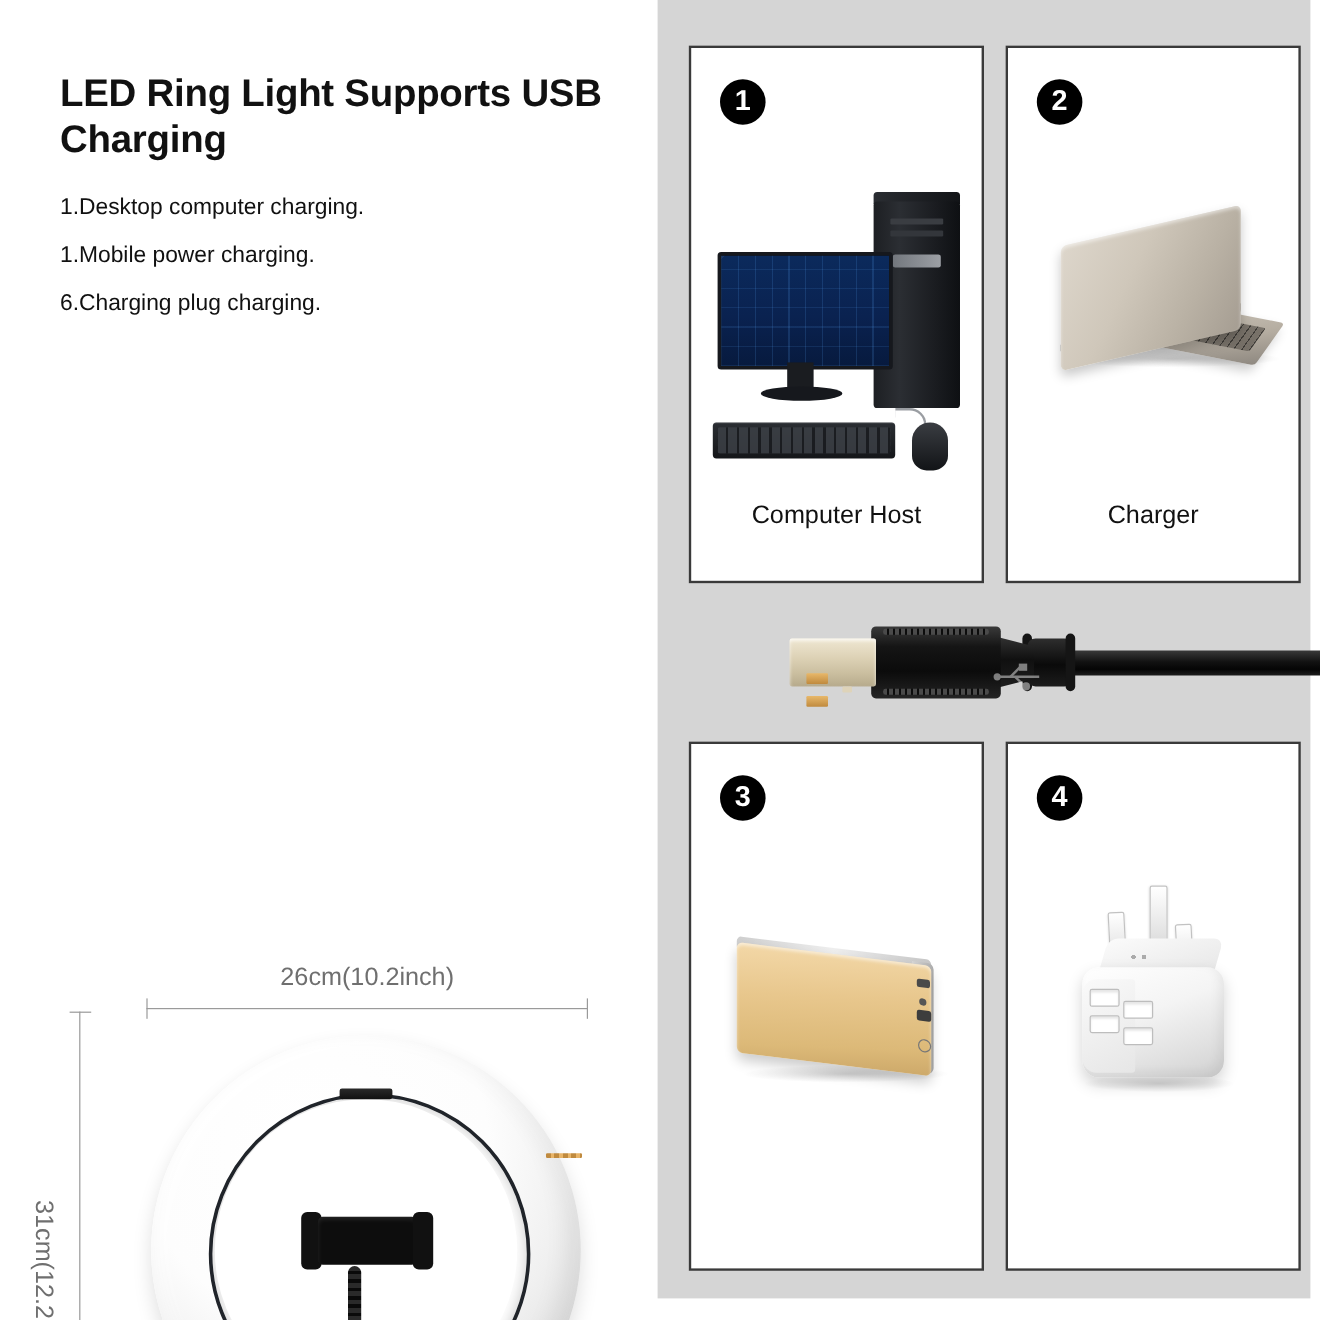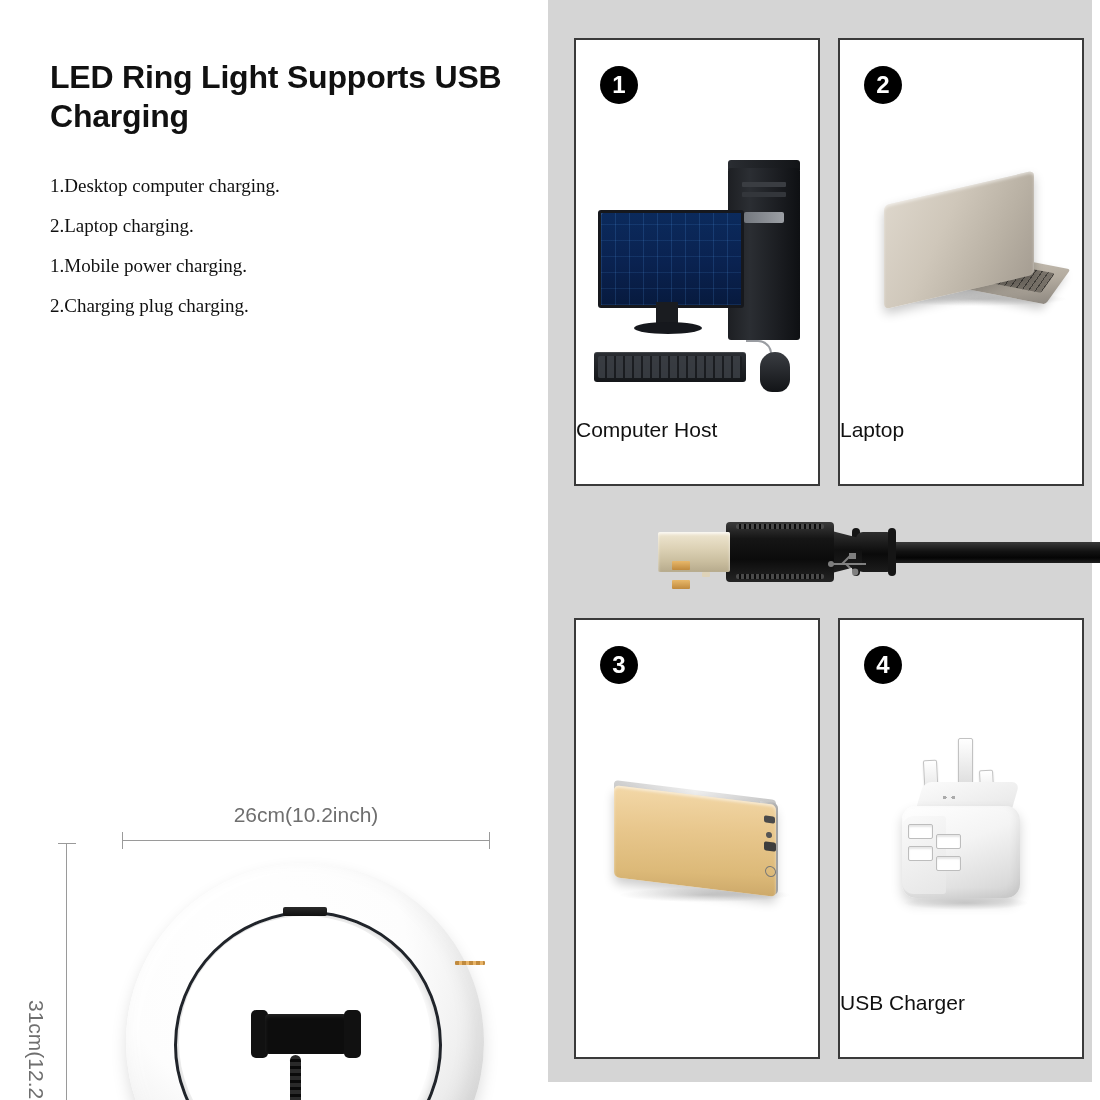--- a/index.html
+++ b/index.html
@@ -5,21 +5,21 @@
   html,body{margin:0;padding:0;background:#fff;}
   body{width:1100px;height:1100px;position:relative;overflow:hidden;
        font-family:"Liberation Sans","DejaVu Sans",sans-serif;color:#111;}
 
   
   .left-col{position:absolute;left:0;top:0;width:548px;height:1100px;background:#fff;}
 
   .headline{position:absolute;left:50px;top:58px;width:460px;
             font-size:32px;line-height:1.22;font-weight:700;color:#111;letter-spacing:-0.2px;}
 
-  .feature-list{position:absolute;left:50px;top:176px;width:450px;font-family:Liberation Serif, serif;}
+  .feature-list{position:absolute;left:50px;top:163px;width:450px;}
   .feature-item{font-size:19px;line-height:1.0;color:#111;margin-bottom:21px;white-space:nowrap;}
 
   
   .product-area{position:absolute;left:0;top:400px;width:548px;height:680px;}
 
   
   .dim-h-line{position:absolute;left:122px;top:440px;width:368px;height:1px;background:#9a9a9a;}
   .dim-h-cap{position:absolute;top:432px;width:1px;height:17px;background:#9a9a9a;}
   .dim-h-cap.l{left:122px;}
   .dim-h-cap.r{left:489px;}
@@ -66,21 +66,21 @@
 
   .card{position:absolute;background:#fff;border:2px solid #3a3a3a;}
   .card.c1{left:26px;top:38px;width:242px;height:444px;}
   .card.c2{left:290px;top:38px;width:242px;height:444px;}
   .card.c3{left:26px;top:618px;width:242px;height:437px;}
   .card.c4{left:290px;top:618px;width:242px;height:437px;}
 
   .badge{position:absolute;left:24px;top:26px;width:38px;height:38px;border-radius:50%;
          background:#000;color:#fff;font-size:24px;font-weight:700;
          display:flex;align-items:center;justify-content:center;line-height:1;}
-  .card-label{position:absolute;left:0;bottom:42px;width:100%;
+  .card-label{position:absolute;left:0;bottom:42px;width:100%;text-align:center;
               font-size:21px;color:#111;}
   .card-art{position:absolute;left:0;top:0;width:100%;height:100%;}
 
   
   .pc-monitor{position:absolute;left:22px;top:170px;width:140px;height:92px;background:#0d0f14;
               border:3px solid #16181d;border-radius:3px;overflow:hidden;}
   .pc-screen{position:absolute;left:0;top:0;width:100%;height:100%;
     background:
       linear-gradient(135deg,rgba(255,255,255,.07) 0 2px,transparent 2px 9px),
       repeating-linear-gradient(90deg,rgba(90,170,255,.16) 0 1px,transparent 1px 14px),
@@ -196,23 +196,22 @@
 </style>
 </head>
 <body>
 
 <div class="left-col">
 
   <div class="headline">LED Ring Light Supports USB Charging</div>
 
   <div class="feature-list">
     <div class="feature-item">1.Desktop computer charging.</div>
-    <div class="feature-item">2.Laptop charging.</div>
     <div class="feature-item">1.Mobile power charging.</div>
-    <div class="feature-item">2.Charging plug charging.</div>
+    <div class="feature-item">6.Charging plug charging.</div>
   </div>
 
   <div class="product-area">
 
     <div class="dim-h-label">26cm(10.2inch)</div>
     <div class="dim-h-line"></div>
     <div class="dim-h-cap l"></div>
     <div class="dim-h-cap r"></div>
 
     <div class="dim-v-line"></div>
@@ -265,21 +264,21 @@
 
   <div class="card c2">
     <div class="badge">2</div>
     <div class="card-art">
       <div class="lt-shadow"></div>
       <div class="lt-base"></div>
       <div class="lt-keys"></div>
       <div class="lt-lid-edge"></div>
       <div class="lt-lid"></div>
     </div>
-    <div class="card-label">Laptop</div>
+    <div class="card-label">Charger</div>
   </div>
 
   <div class="card c3">
     <div class="badge">3</div>
     <div class="card-art">
       <div class="pb-shadow"></div>
       <div class="pb-top"></div>
       <div class="pb-side"></div>
       <div class="pb-body"></div>
       <div class="pb-port pb-p1"></div>
@@ -298,21 +297,20 @@
       <div class="ch-top"></div>
       <div class="ce-mark"></div>
       <div class="ch-shadow"></div>
       <div class="ch-body"></div>
       <div class="ch-face"></div>
       <div class="usb-slot us1"></div>
       <div class="usb-slot us2"></div>
       <div class="usb-slot us3"></div>
       <div class="usb-slot us4"></div>
     </div>
-    <div class="card-label">USB Charger</div>
   </div>
 
   <div class="usb-conn">
     <div class="usb-cable"></div>
     <div class="usb-fr a"></div>
     <div class="usb-ferrite"></div>
     <div class="usb-fr b"></div>
     <div class="usb-house-taper"></div>
     <div class="usb-house">
       <svg class="usb-trident" viewBox="0 0 46 24">

